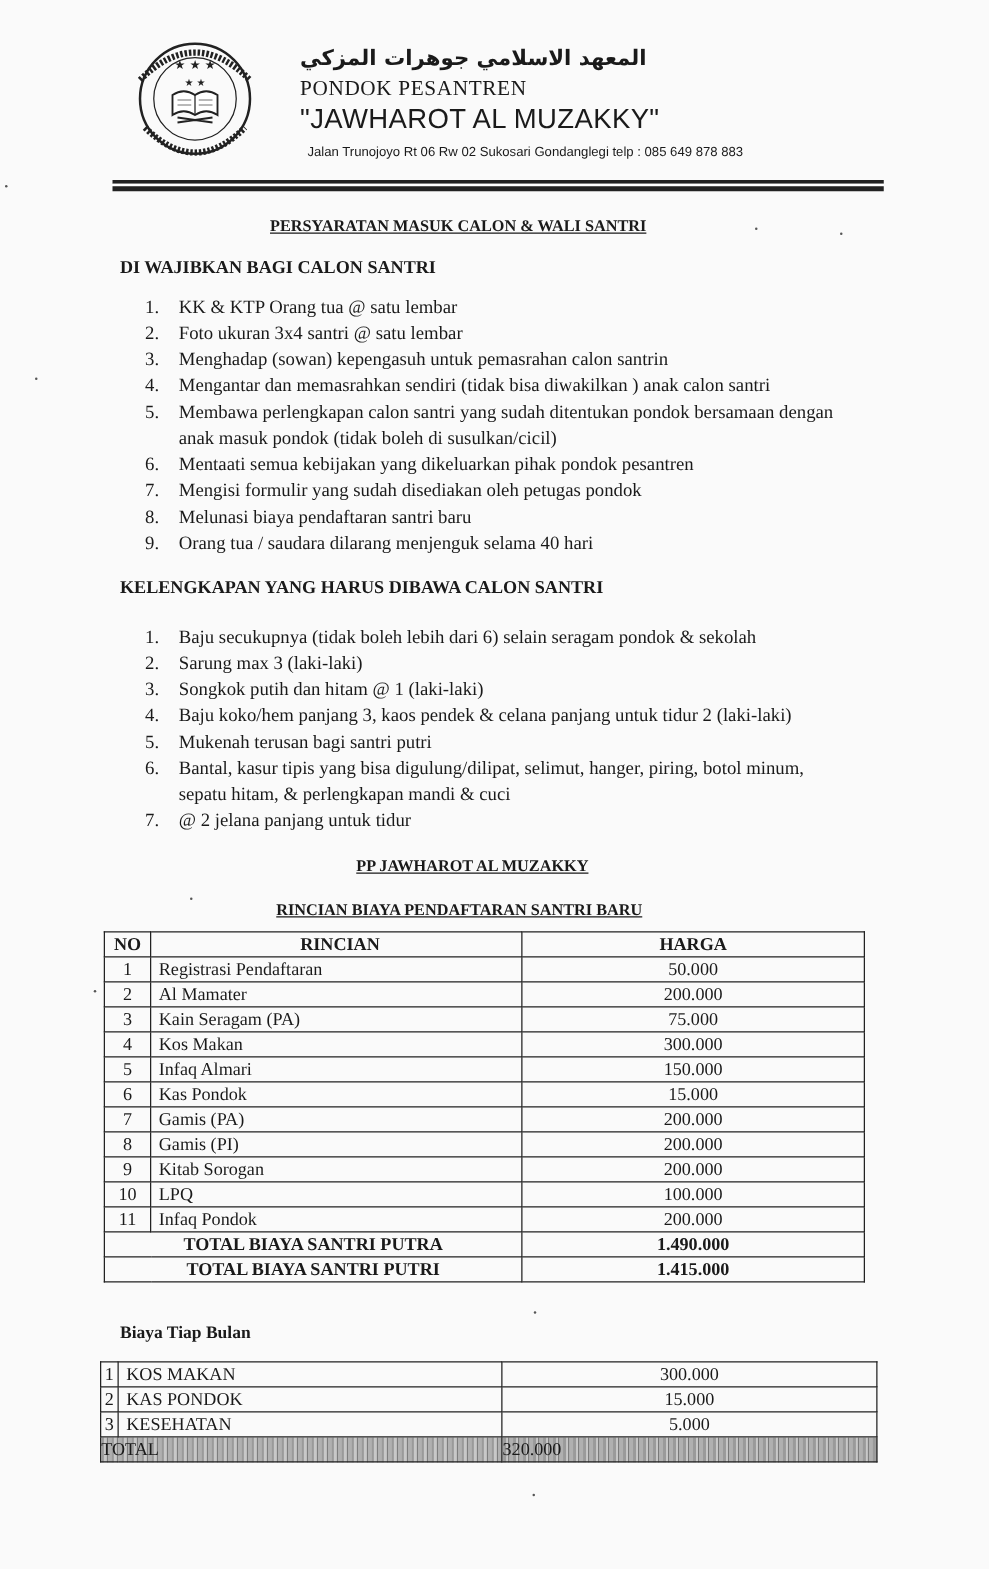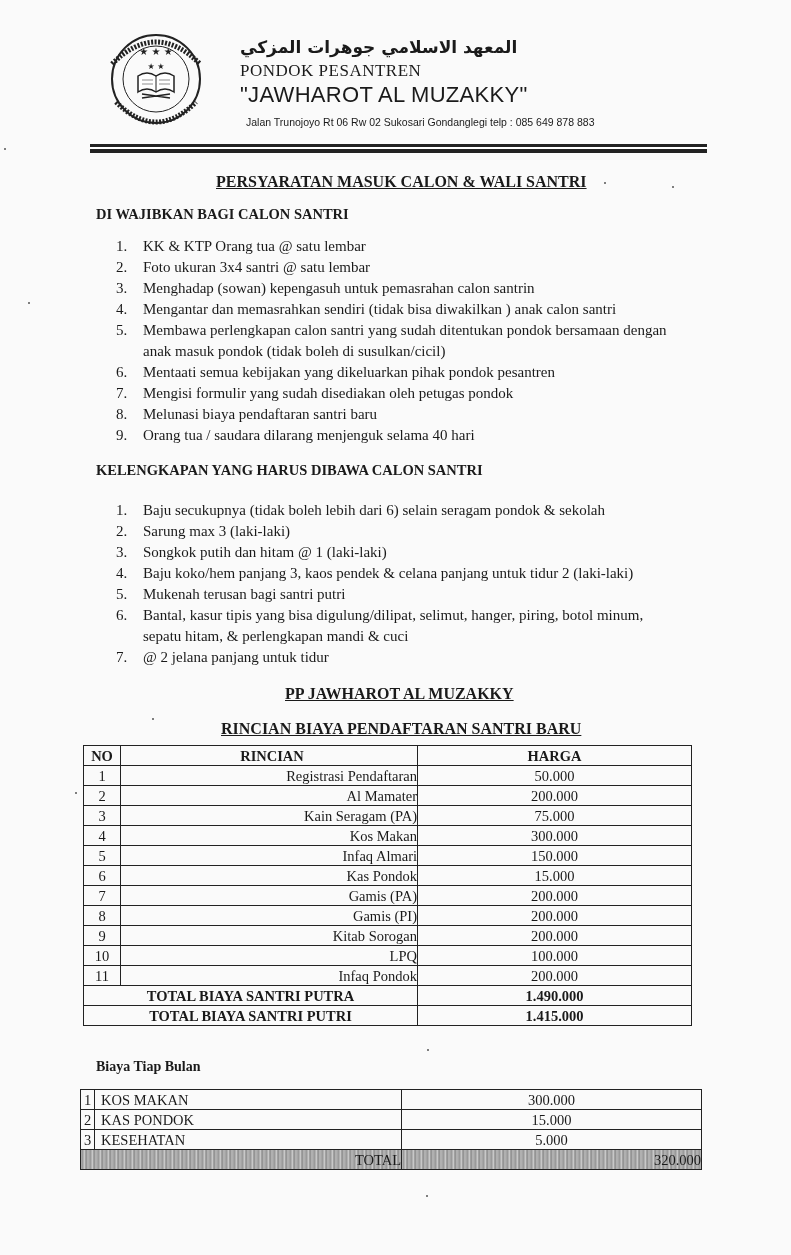--- a/index.html
+++ b/index.html
@@ -15,44 +15,44 @@
   .head-text { position: absolute; left: 240px; top: 36px; width: 395px; text-align: left; }
   .arabic { font-family: "DejaVu Sans", sans-serif; font-size: 17px; font-weight: bold; direction: rtl; line-height: 22px; }
   .ps { font-size: 17px; letter-spacing: 0.5px; line-height: 22px; margin-top: 2px; }
   .name { font-family: "Liberation Sans", sans-serif; font-size: 22px; font-weight: normal; line-height: 26px; letter-spacing: 0.3px; }
   .addr { position: absolute; left: 246px; top: 116px; font-family: "Liberation Sans", sans-serif; font-size: 10.5px; white-space: nowrap; }
   .rule { position: absolute; left: 90px; top: 144px; width: 617px; }
   .rule .r1 { height: 3px; background: #222; }
   .rule .r2 { height: 2px; background: #fff; }
   .rule .r3 { height: 4px; background: #222; }
 
-  .title { position: absolute; font-weight: bold; text-decoration: underline; font-size: 16px; white-space: nowrap; }
+  .title { position: absolute; font-weight: bold; text-decoration: underline; font-size: 13px; white-space: nowrap; }
   .section { position: absolute; left: 96px; font-weight: bold; font-size: 14.5px; white-space: nowrap; }
 
   .list { position: absolute; left: 116px; margin: 0; padding: 0; list-style: none; font-size: 15px; }
   .list li { position: relative; padding-left: 27px; line-height: 21px; }
   .list li .num { position: absolute; left: 0; top: 0; }
 
   
   table { border-collapse: collapse; position: absolute; }
   td, th { border: 1.5px solid #222; padding: 0; font-size: 14.5px; line-height: 18px; height: 19px; }
   .fees { left: 83px; top: 745px; width: 609px; }
   .fees th { font-weight: bold; text-align: center; }
   .fees .c-no { width: 36px; text-align: center; }
-  .fees .c-item { width: 290px; text-align: right; padding-left: 6px; }
+  .fees .c-item { width: 290px; text-align: left; padding-left: 6px; }
   .fees .c-price { text-align: center; vertical-align: bottom; }
   .fees .total td { font-weight: bold; text-align: center; }
 
   .monthly { left: 80px; top: 1089px; width: 622px; }
   .monthly .c-no { width: 13px; text-align: center; }
   .monthly .c-item { width: 300px; text-align: left; padding-left: 6px; }
   .monthly .c-price { text-align: center; vertical-align: bottom; }
   .monthly .total td {
     background: repeating-linear-gradient(90deg, #9a9a9a 0 2px, #c8c8c8 2px 4px, #777 4px 5px, #b0b0b0 5px 8px);
-    text-align: right;
+    text-align: left;
   }
   .speck { position: absolute; width: 2px; height: 2px; background: #555; border-radius: 1px; }
 </style>
 </head>
 <body>
 
 <div class="page">
 
   <svg class="logo" viewBox="0 0 116 112">
     <circle cx="58" cy="55" r="44" fill="none" stroke="#222" stroke-width="2"></circle>

